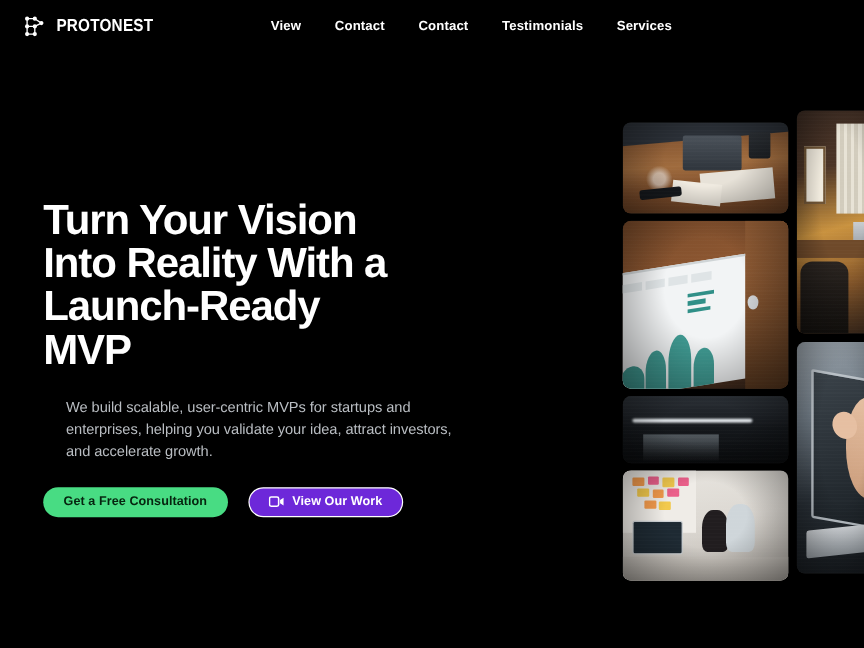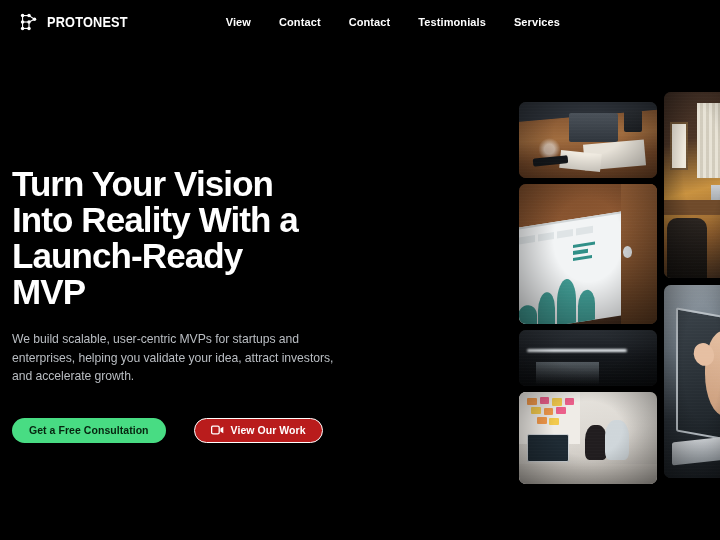--- a/index.html
+++ b/index.html
@@ -23,39 +23,40 @@
     letter-spacing:0.2px; transform:scaleX(0.88); transform-origin:left center;
     font-family:"Liberation Sans Narrow","Liberation Sans", sans-serif;
   }
   .nav { margin-left:auto; margin-right:142px; display:flex; align-items:center; gap:28px; }
   .nav-link {
     color:#ffffff; font-size:11px; font-weight:bold; letter-spacing:0.1px;
     text-decoration:none; white-space:nowrap; cursor:pointer;
   }
 
   
-  .hero { position:absolute; left:12px; top:166px; width:400px; }
+  .hero { position:absolute; left:36px; top:166px; width:400px; }
   .headline {
     color:#ffffff; font-size:35px; line-height:36px;
     font-weight:bold; letter-spacing:-0.9px; white-space:pre-line;
   }
   .subcopy {
     margin-top:20px; width:342px;
     color:#b9bdc2; font-size:12.2px; line-height:18.6px; letter-spacing:-0.05px;
     white-space:pre-line;
-  }
-  .cta-row { margin-top:32px; display:flex; align-items:center; gap:28px; }
+    margin-left:19px;
+  }
+  .cta-row { margin-top:20px; display:flex; align-items:center; gap:17px; }
   .btn {
     display:inline-flex; align-items:center; justify-content:center; gap:7px;
     height:25px; border-radius:13px; cursor:pointer; white-space:nowrap;
     font-size:10.5px; font-weight:bold; letter-spacing:0.05px;
   }
   .btn-primary { background:#48dc83; color:#06240f; padding:0 17px; border:none; }
   .btn-outline {
-    background:#b91c1c; color:#ffffff; padding:0 16px;
+    background:#6d28d9; color:#ffffff; padding:0 16px;
     border:1.3px solid #ffffff;
   }
   .btn-outline svg { display:block; }
 
   
   .collage { position:absolute; left:519px; top:92px; width:201px; height:396px; }
   .col { position:absolute; top:0; }
   .col-left  { left:0px;   width:138px; }
   .col-right { left:145px; width:76px; }
   .shot {

